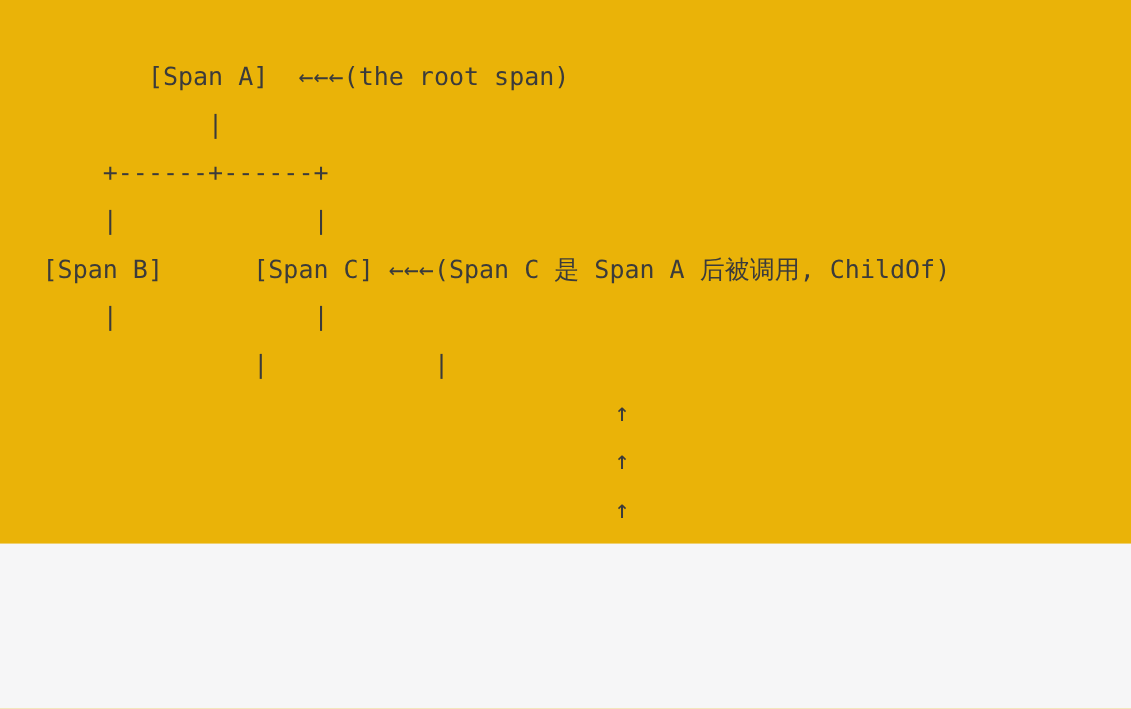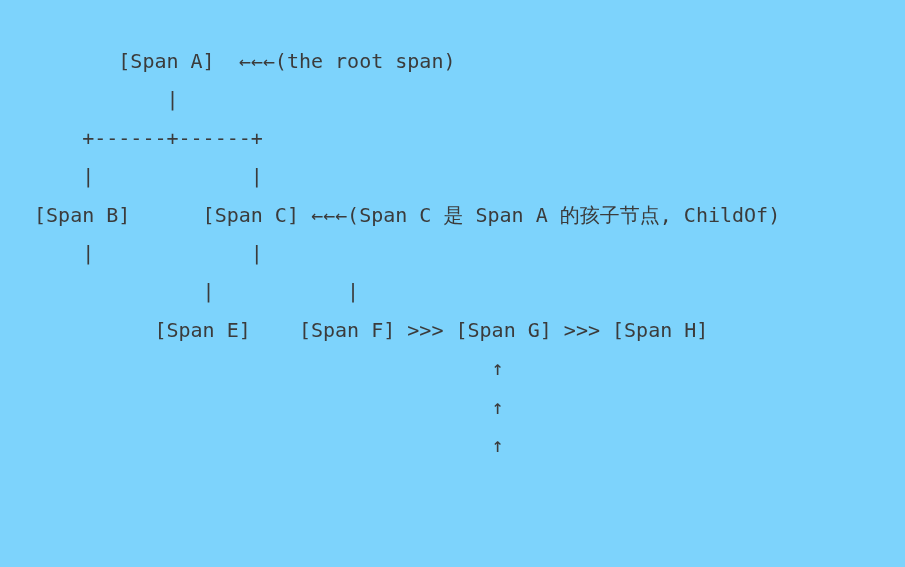--- a/index.html
+++ b/index.html
@@ -3,22 +3,22 @@
 <meta charset="utf-8">
 <style>
   html, body {
     margin: 0;
     padding: 0;
     background: #f6f6f7;
   }
   .canvas {
     position: relative;
     width: 905px;
-    height: 567px;
-    background: #7dd3fc;
+    height: 435px;
+    background: #eab308;
     overflow: hidden;
   }
   pre.art {
     margin: 0;
     padding: 42px 0 0 22px;
     white-space: normal; 
     font-family: "DejaVu Sans Mono", "Liberation Mono", monospace;
     font-size: 20px;
     font-weight: 400;
     color: #3b3b3b;
@@ -33,21 +33,20 @@
 </style>
 </head>
 <body>
 
 <div class="canvas">
   <pre class="art">
       <span class="line">        [Span A]  ←←←(the root span)</span>
       <span class="line">            |</span>
       <span class="line">     +------+------+</span>
       <span class="line">     |             |</span>
-      <span class="line"> [Span B]      [Span C] ←←←(Span C 是 Span A 的孩子节点, ChildOf)</span>
+      <span class="line"> [Span B]      [Span C] ←←←(Span C 是 Span A 后被调用, ChildOf)</span>
       <span class="line">     |             |</span>
       <span class="line">               |           |</span>
-      <span class="line">           [Span E]    [Span F] &gt;&gt;&gt; [Span G] &gt;&gt;&gt; [Span H]</span>
       <span class="line">                                       ↑</span>
       <span class="line">                                       ↑</span>
       <span class="line">                                       ↑</span>
     </pre>
 </div>
 
 </body></html>

